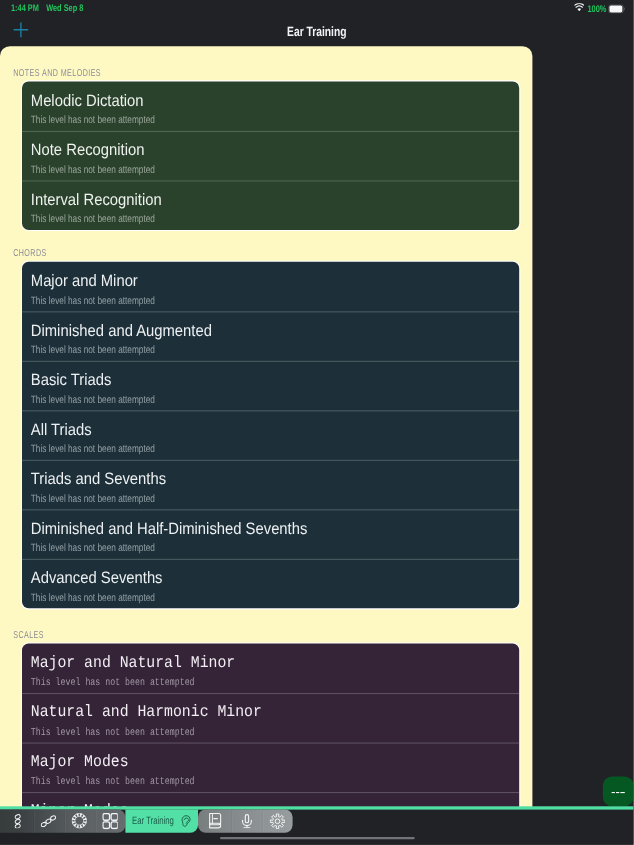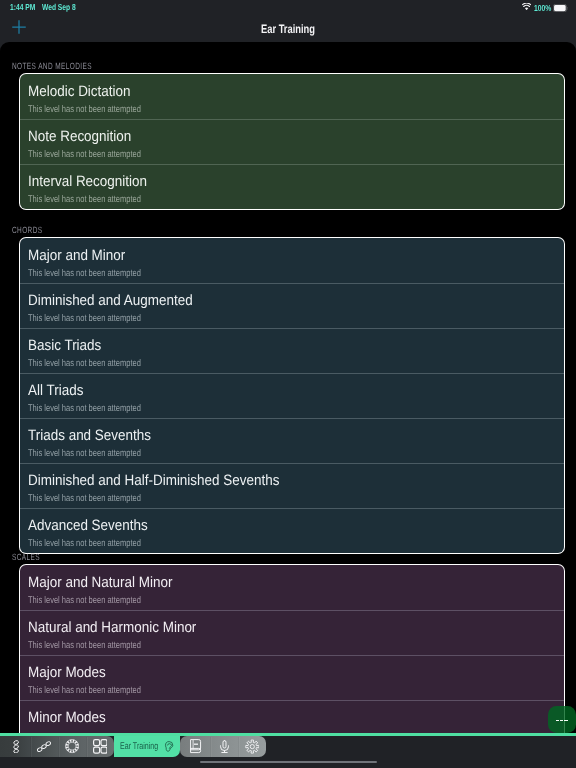--- a/index.html
+++ b/index.html
@@ -7,21 +7,21 @@
   body {
     background:#202226;
     font-family:"Liberation Sans", sans-serif;
     -webkit-font-smoothing:antialiased;
     -moz-osx-font-smoothing:grayscale;
     text-rendering:geometricPrecision;
   }
   #root { position:relative; width:576px; height:768px; background:#202226; }
 
   
-  .statusbar { position:absolute; left:0; top:0; width:576px; height:18px; color:#5eead4; }
+  .statusbar { position:absolute; left:0; top:0; width:576px; height:18px; color:#22c55e; }
   .sb-left { position:absolute; left:9.5px; top:2px; display:flex; align-items:baseline;
              font-size:8.7px; font-weight:bold; }
   .sb-left span { display:inline-block; transform:scaleX(.77); transform-origin:0 50%;
              white-space:nowrap; }
   .sb-left span[data-name="clock"] { width:32.8px; margin-right:-0.4px; }
   .sb-left span[data-name="date"] { width:43.8px; }
   .sb-right { position:absolute; right:8px; top:3px; display:flex; 
               font-size:8.7px; font-weight:bold; }
   .sb-right .wifi-icon { margin-right:2.4px; line-height:0; margin-top:-0.3px; }
   .sb-right span[data-name="battery-percent"] { display:inline-block; width:17.3px;
@@ -33,28 +33,28 @@
 
   
   .navbar { position:absolute; left:0; top:18px; width:576px; height:24px; }
   .nav-title { position:absolute; left:261px; top:3.5px;
                color:#f3f3f5; font-size:12.2px; font-weight:bold; white-space:nowrap;
                transform:scaleX(.767); transform-origin:0 50%; }
   .nav-add { position:absolute; left:7.6px; top:-1.5px; width:22px; height:22px;
              display:flex; align-items:center; justify-content:center; line-height:0; }
 
   
-  .sheet { position:absolute; left:0; top:42px; width:576px; height:692px;
-           background:#000000; border-radius:9px 9px 0 0; overflow:hidden; }
+  .sheet { position:absolute; left:0; top:42px; width:484px; height:692px;
+           background:#fef9c3; border-radius:9px 9px 0 0; overflow:hidden; }
 
   .section-label { color:#8b8b95; font-size:9px; letter-spacing:.55px;
                    margin-left:12px; height:9px; line-height:9px;
                    transform:scaleX(.72); transform-origin:0 50%;
                    white-space:nowrap; }
-  .section { }
+  .section { padding-top:20px; }
   .section:first-child { padding-top:20px; }
   .section:nth-child(2) { padding-top:17px;border-radius:12px; }
   .card { margin:3px 12px 0 20px; border-radius:6px; overflow:hidden;
           box-shadow:0 0 0 1px #ffffff; }
   .row { height:45px; position:relative; }
   .row + .row::before { content:""; position:absolute; left:0; right:0; top:0; height:1px; }
   .row .t { position:absolute; left:8.3px; top:9px; font-size:15px;
             transform:scaleX(.8975); transform-origin:0 50%; white-space:nowrap; }
   .row .s { position:absolute; left:8.3px; top:30px; font-size:9.7px;
             transform:scaleX(.776); transform-origin:0 50%; white-space:nowrap; }
@@ -63,21 +63,21 @@
   .th-green .card { background:#2a412c; }
   .th-green .row + .row::before { background:#506553; }
   .th-green .t { color:#eef2ee; }
   .th-green .s { color:#9aa79a; }
   
   .th-teal .card { background:#1d2f38; }
   .th-teal .row + .row::before { background:#4a5b63; }
   .th-teal .t { color:#edf1f3; }
   .th-teal .s { color:#93a0a6; }
   
-  .th-purple .card { background:#352337; }
+  .th-purple .card { background:#352337;font-family:Liberation Mono, monospace; }
   .th-purple .row + .row::before { background:#5d5064; }
   .th-purple .t { color:#f2eef3; }
   .th-purple .s { color:#a398a5; }
 
   
   .fab { position:absolute; left:548px; top:705.5px; width:27.5px; height:27.5px;
          background:rgba(0,103,34,0.80); border-radius:8.5px;
          display:flex; align-items:center; justify-content:center; }
   .fab .dots { display:flex; gap:0.9px; margin-left:0.2px; margin-top:2.8px; }
   .fab .dots i { display:block; width:3.3px; height:1.6px; background:#f4fbf6; }

